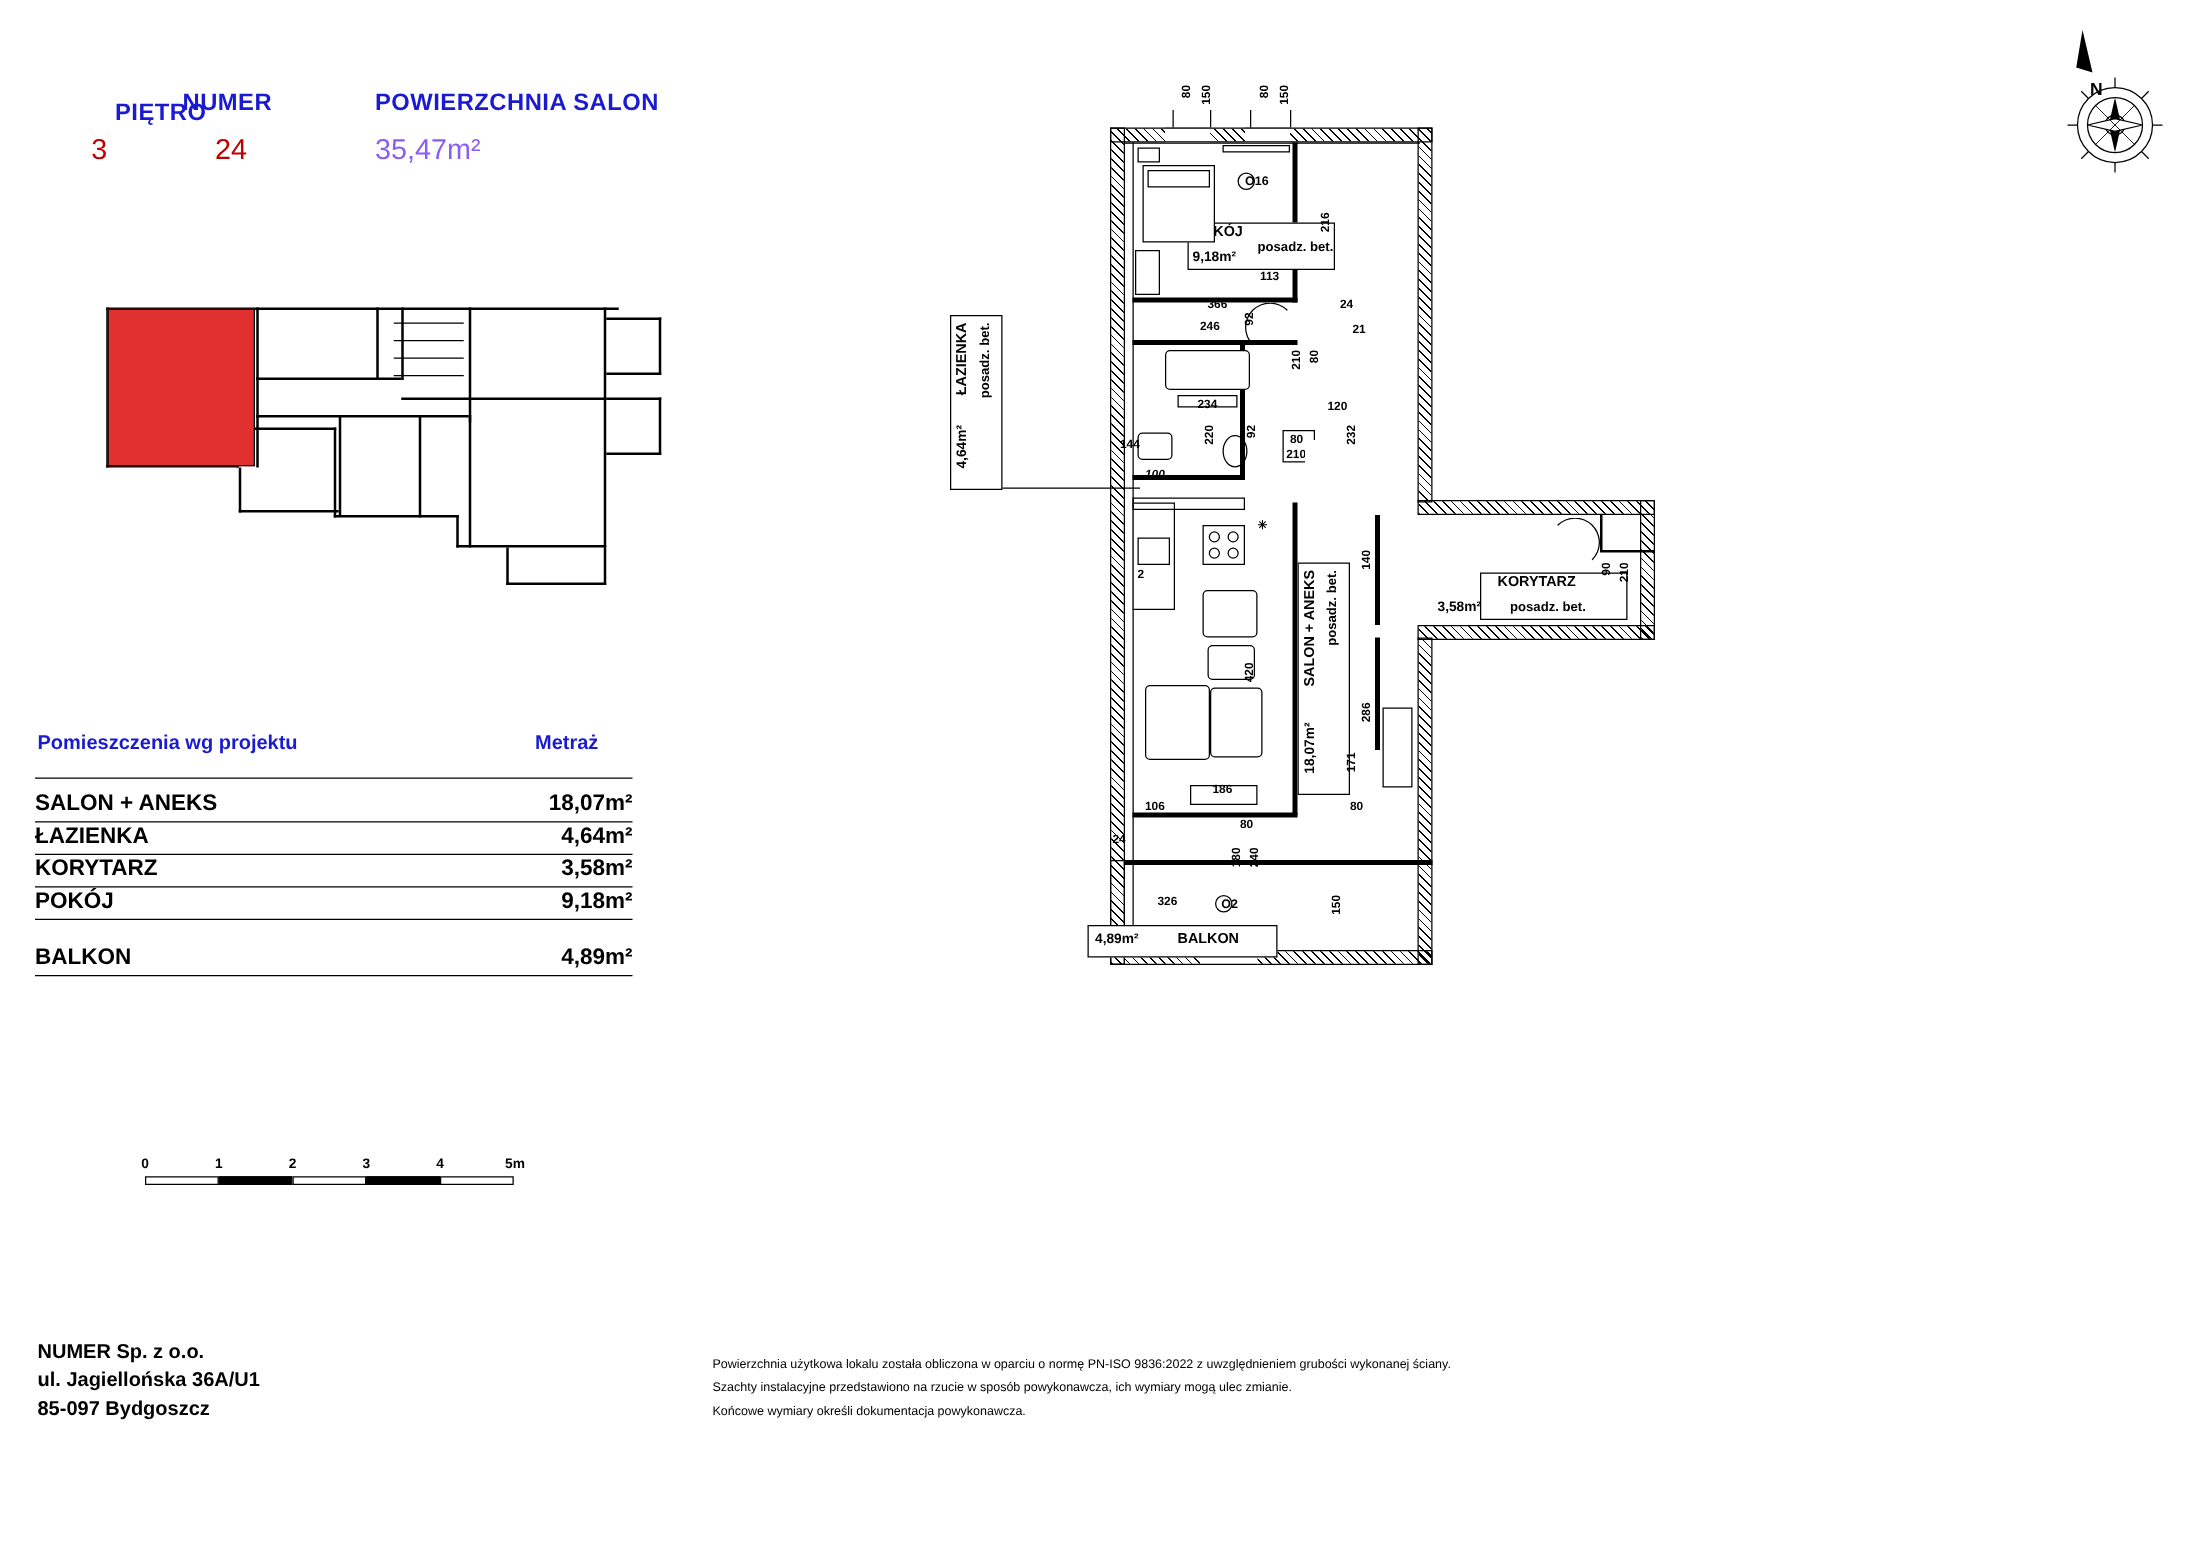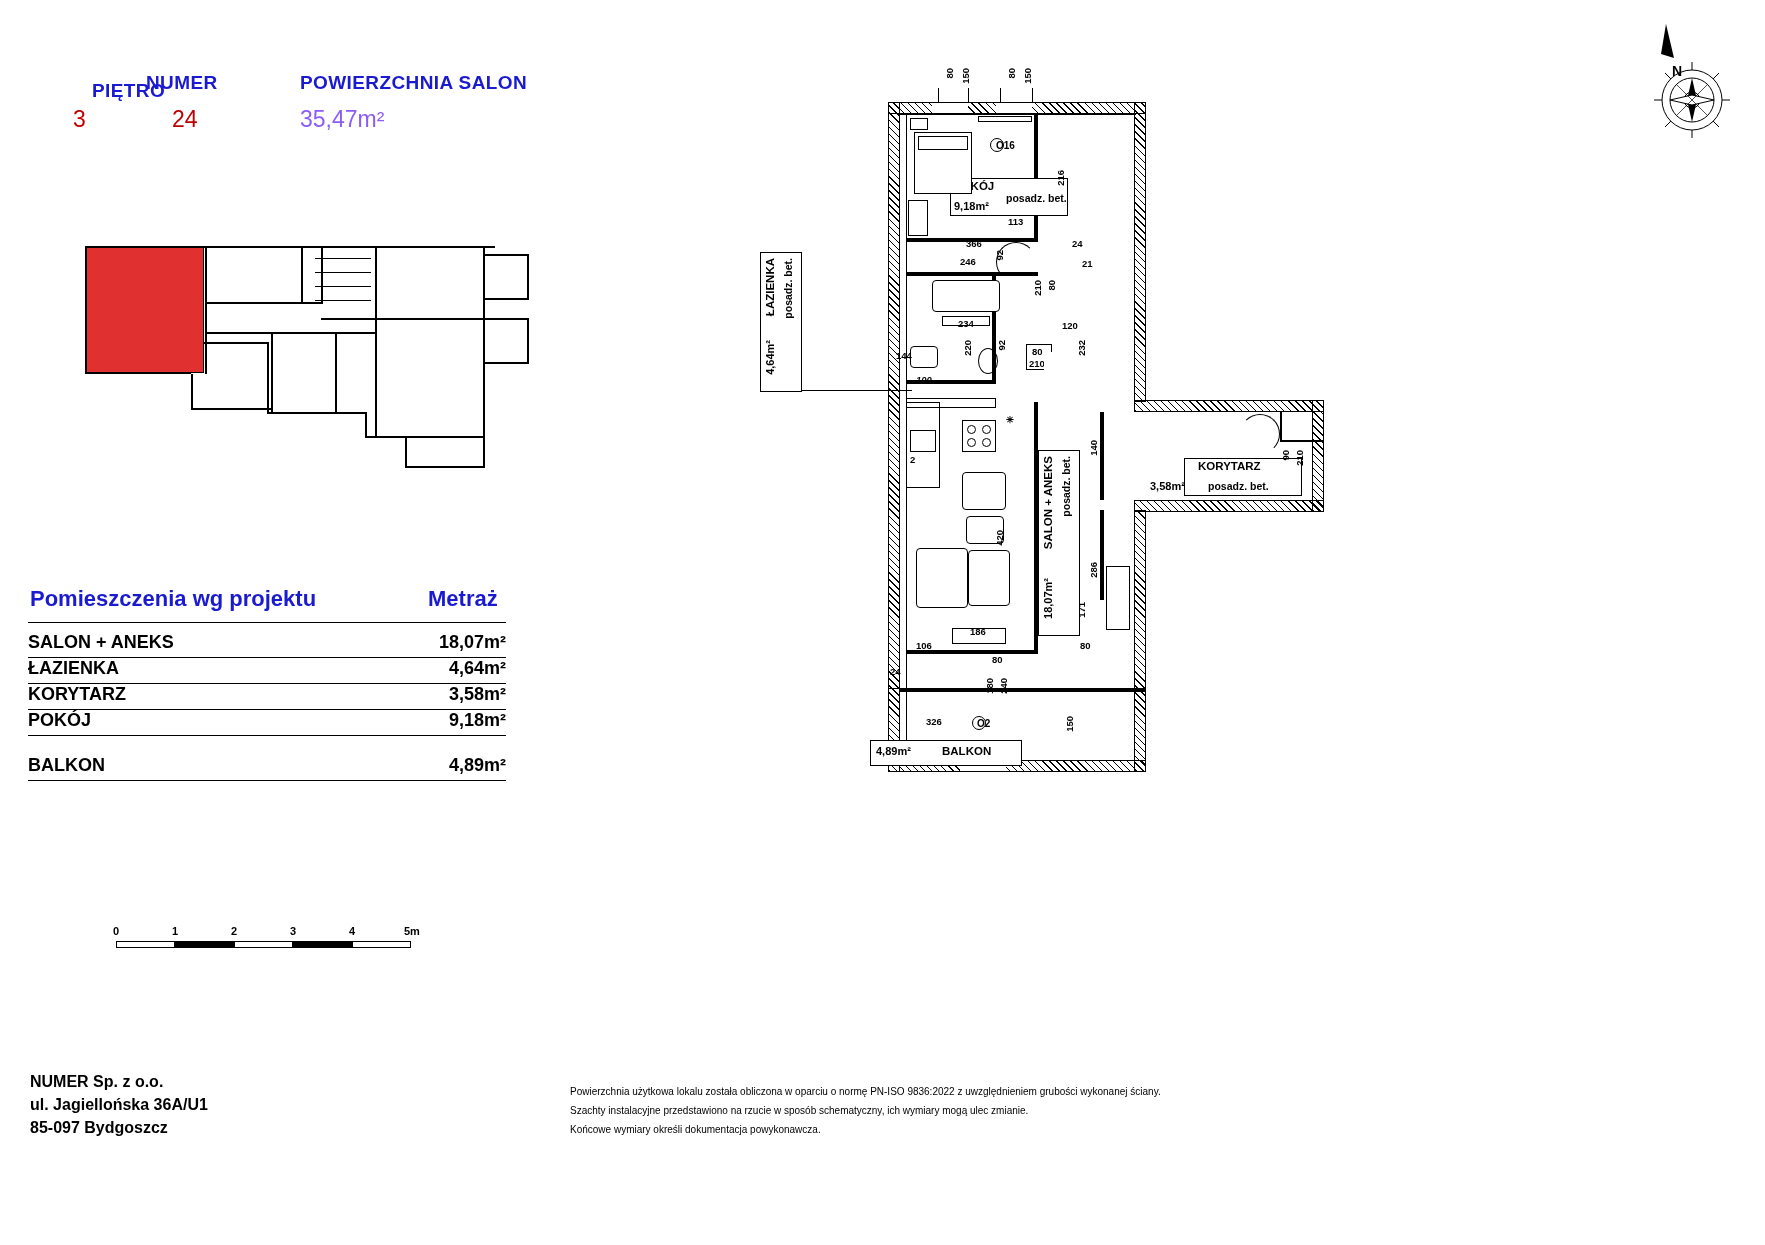--- a/index.html
+++ b/index.html
@@ -20,21 +20,21 @@
   }
   .hdr-value { font-size:23px; color:#8b5cf6; }
   .hdr-value.red { color:#c00000; }
 
   
   .keyplan { left:75px; top:232px; width:490px; height:230px; }
   .kp-line { position:absolute; background:#000; }
   .kp-high { position:absolute; background:#e03030; border:1.6px solid #000; }
 
   
-  .tbl-head { color:#1a1ad0; font-weight:bold; font-size:22px; }
+  .tbl-head { color:#1a1ad0; font-weight:bold; font-size:16px; }
   .tbl-row-label { font-size:18px; font-weight:bold; }
   .tbl-row-val { font-size:18px; font-weight:bold; text-align:right; }
   .rule { position:absolute; height:1px; background:#000; }
 
   
   .scale-num { position:absolute; font-size:11px; font-weight:bold; }
   .sb-seg { position:absolute; height:7px; border:1px solid #000; }
 
   
   .footer-addr { font-size:16px; font-weight:bold; line-height:23px; }
@@ -166,21 +166,21 @@
   <div class="sb-seg" style="left:124px; top:16px; width:59px; background:#fff;"></div>
   <div class="sb-seg" style="left:183px; top:16px; width:59px; background:#000;"></div>
   <div class="sb-seg" style="left:242px; top:16px; width:59px; background:#fff;"></div>
 </div>
 
 <div class="abs footer-addr" style="left:30px; top:1070px;">NUMER Sp. z o.o.</div>
 <div class="abs footer-addr" style="left:30px; top:1093px;">ul. Jagiellońska 36A/U1</div>
 <div class="abs footer-addr" style="left:30px; top:1116px;">85-097 Bydgoszcz</div>
 
 <div class="abs footer-note" style="left:570px; top:1082px;">Powierzchnia użytkowa lokalu została obliczona w oparciu o normę PN-ISO 9836:2022 z uwzględnieniem grubości wykonanej ściany.</div>
-<div class="abs footer-note" style="left:570px; top:1101px;">Szachty instalacyjne przedstawiono na rzucie w sposób schematyczny, ich wymiary mogą ulec zmianie.</div>
+<div class="abs footer-note" style="left:570px; top:1101px;">Szachty instalacyjne przedstawiono na rzucie w sposób powykonawcza, ich wymiary mogą ulec zmianie.</div>
 <div class="abs footer-note" style="left:570px; top:1120px;">Końcowe wymiary określi dokumentacja powykonawcza.</div>
 
 <div class="compass abs">
   <svg width="120" height="140" viewBox="0 0 120 140">
 
     <path d="M36 6 L44 40 L31 36 Z" fill="#000"></path>
     <text x="42" y="58" font-family="Liberation Sans, sans-serif" font-size="14" font-weight="bold">N</text>
 
     <g transform="translate(62,82)">
       <circle r="30" fill="none" stroke="#000" stroke-width="1"></circle>

